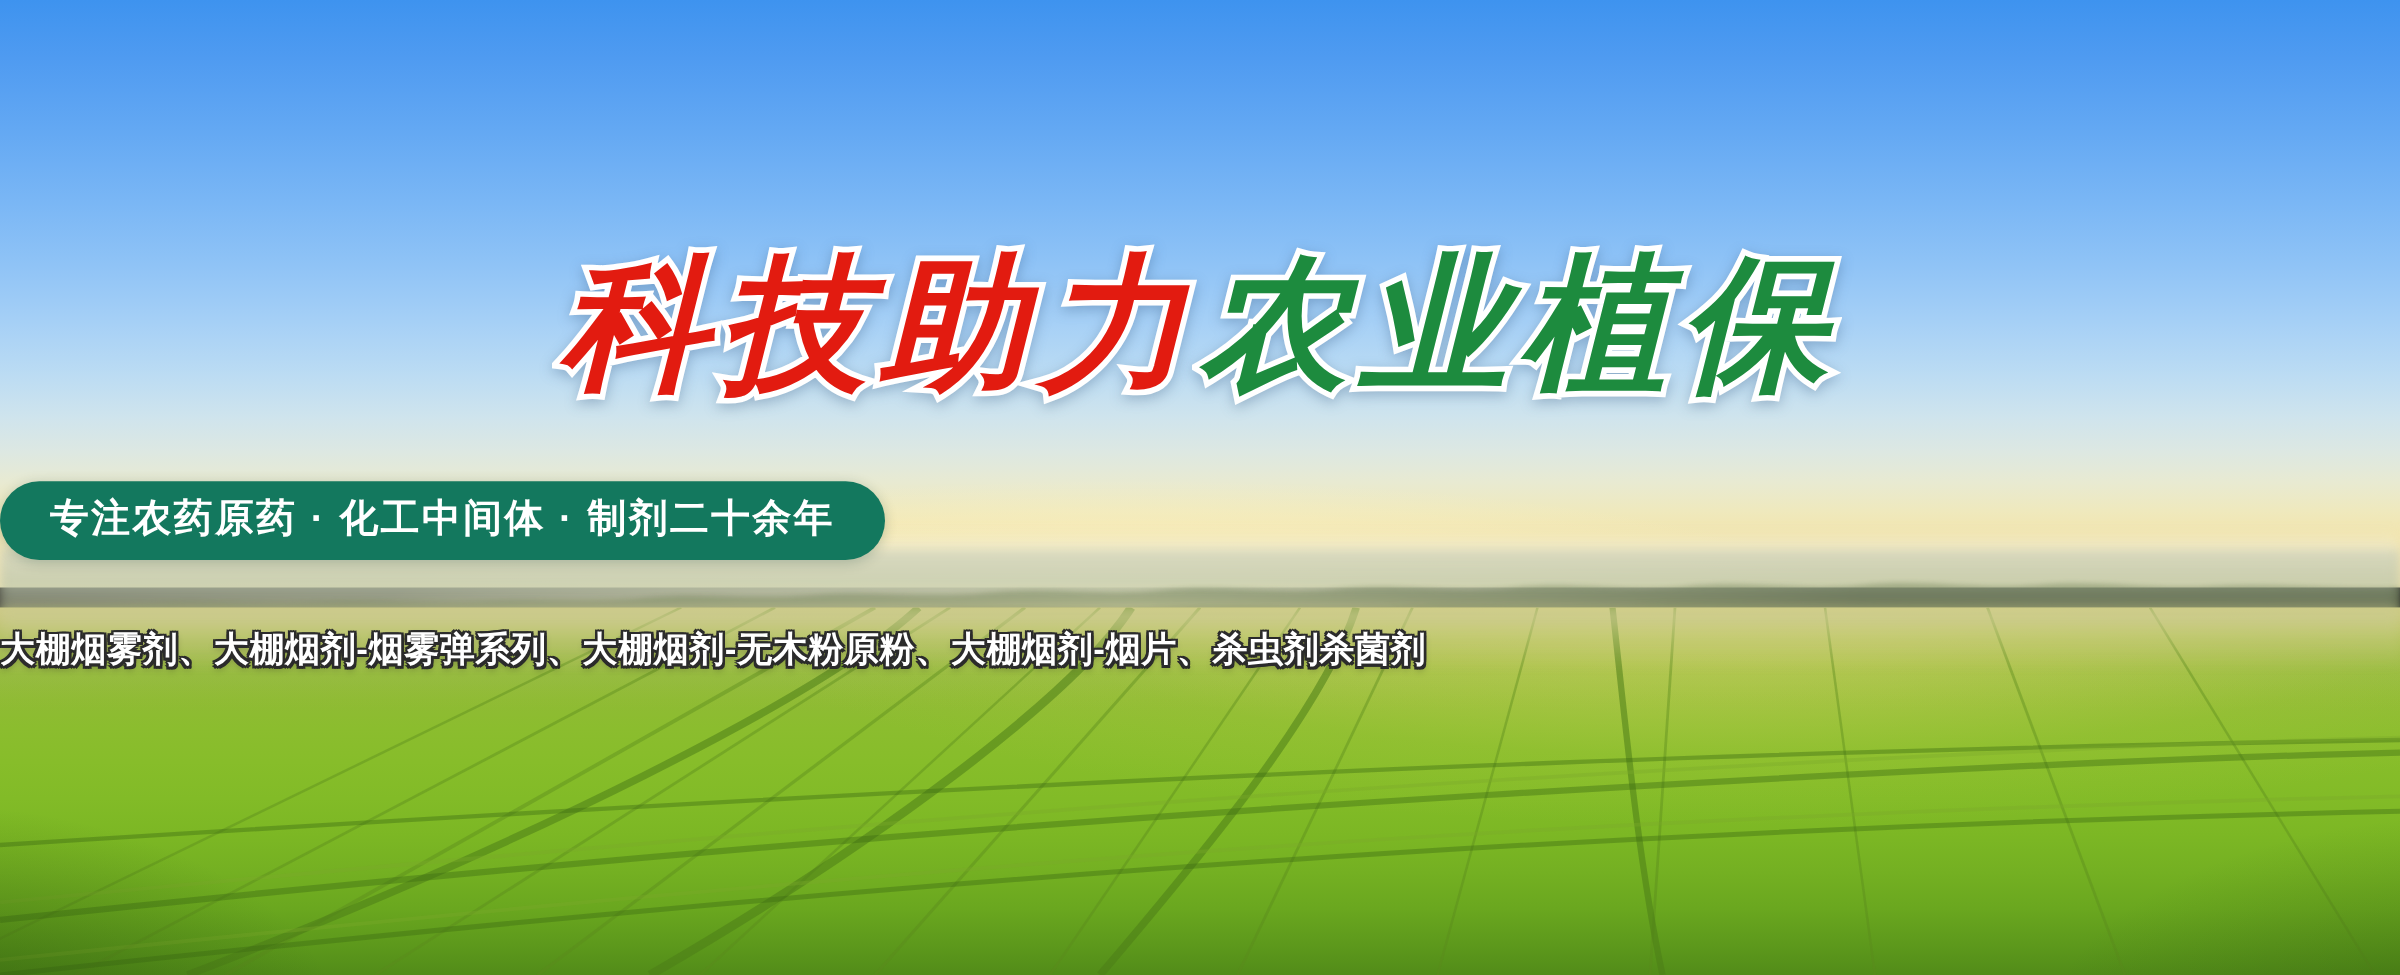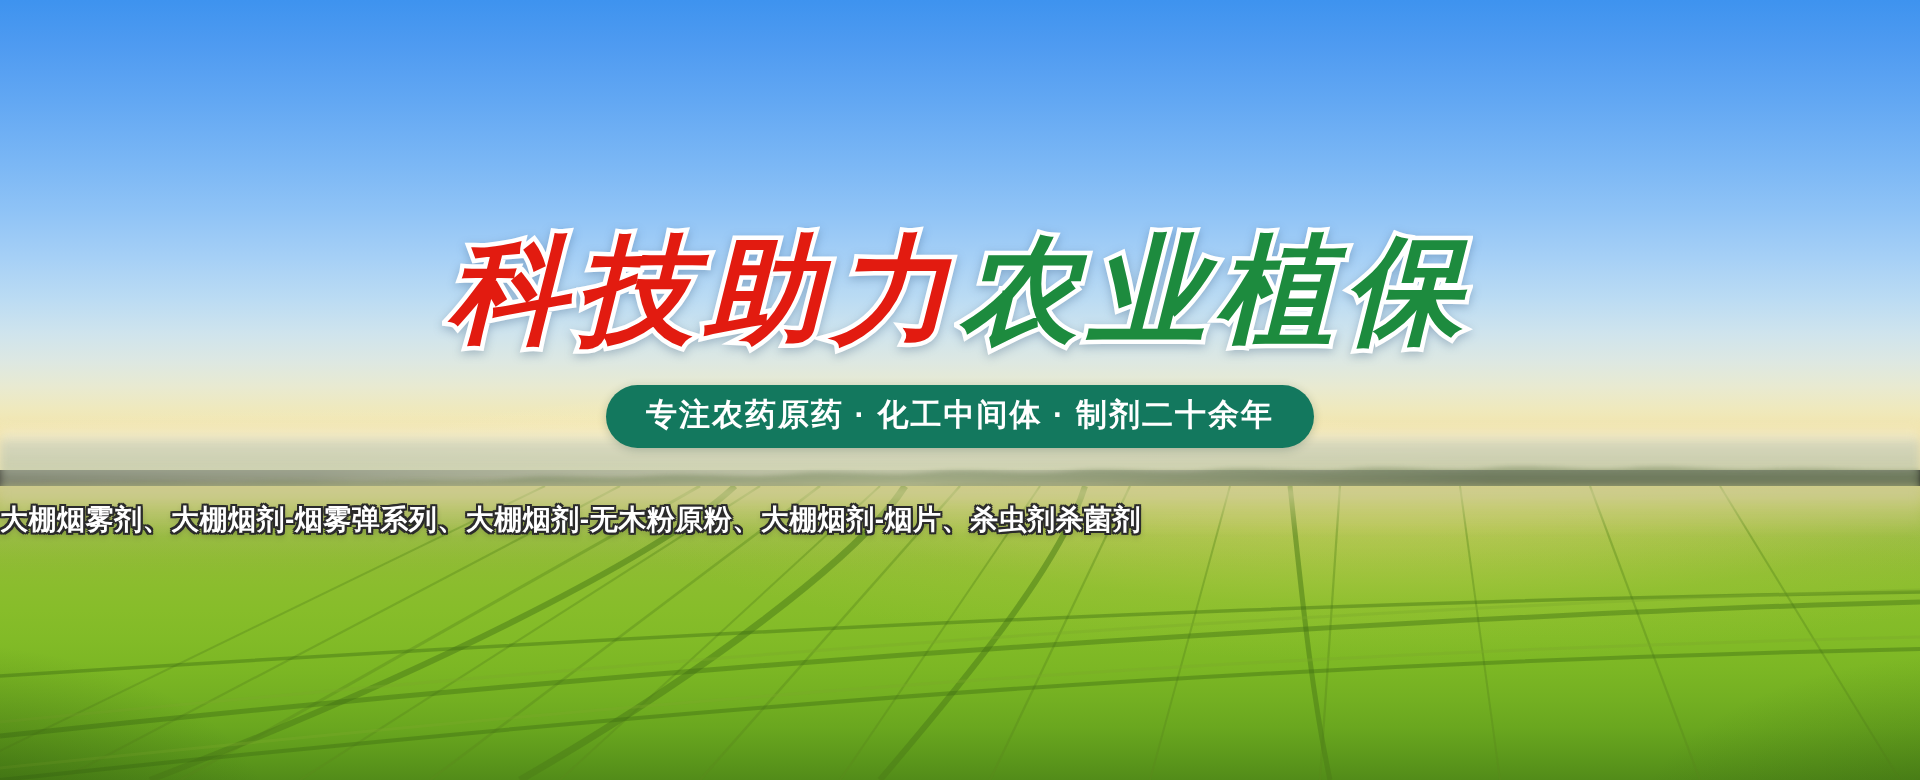--- a/index.html
+++ b/index.html
@@ -143,26 +143,26 @@
     font-style:italic;
     letter-spacing:10px;
   }
   .headline .seg{
     display:inline-block;
     -webkit-text-stroke:9px #ffffff;
     paint-order:stroke fill;
     filter:drop-shadow(0 3px 5px rgba(30,60,100,.28));
   }
   .headline .red{ color:#e21b10;text-align:center; }
-  .headline .green{ color:#1d8b3e;margin-top:31px; }
+  .headline .green{ color:#1d8b3e; }
 
   
   .pill-wrap{
     position:absolute; left:0; top:385px; width:1920px;
-    text-align:center;
+    text-align:left;
   }
   .pill{
     display:inline-block;
     background:#13785e;
     color:#ffffff;
     border-radius:34px 34px 34px 34px;
     padding:11px 40px 13px 40px;
     font-size:31px;
     font-weight:700;
     letter-spacing:2px;

